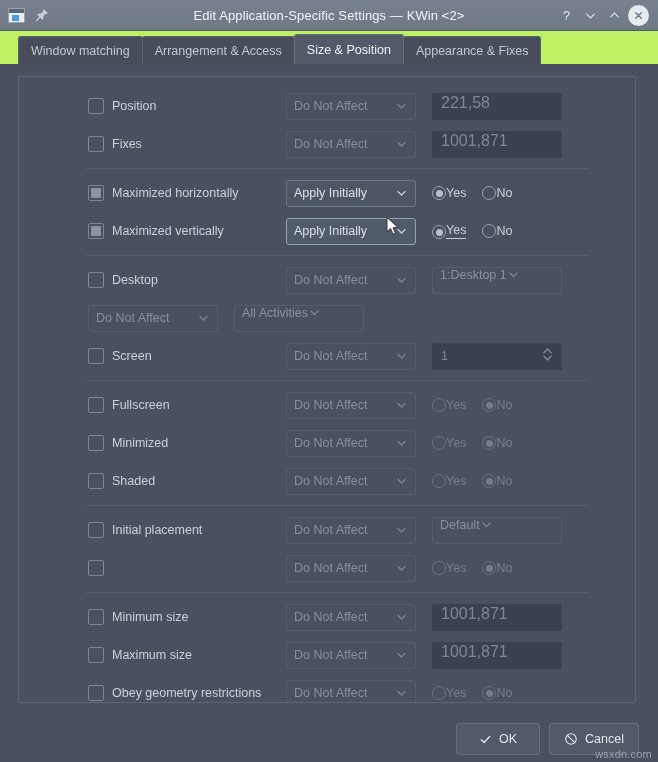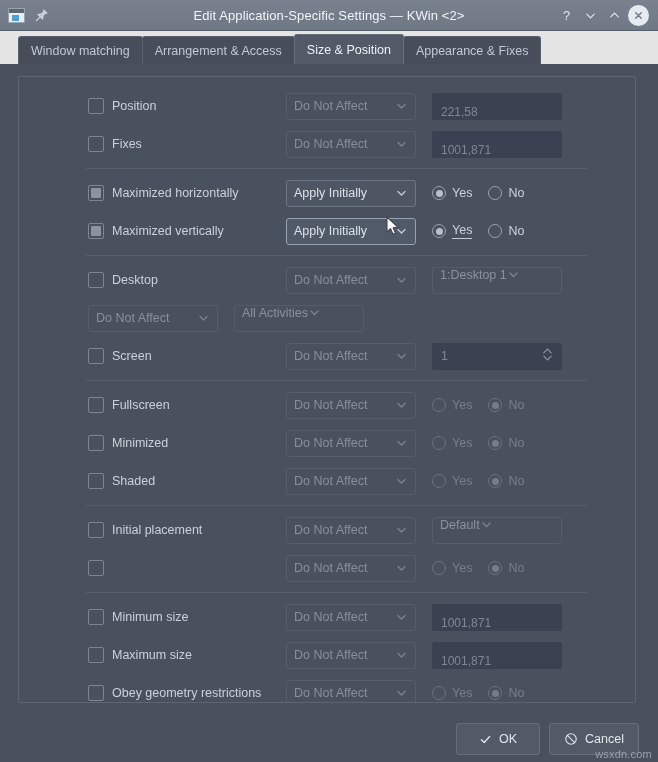--- a/index.html
+++ b/index.html
@@ -85,21 +85,21 @@
     color: #6f7885;
   }
 
   
   .tabstrip {
     position: relative;
     height: 33px;
     padding-left: 18px;
     display: flex;
     align-items: flex-end;
-    background: #e5e5e5;
+    background: #bef264;
   }
   .tab {
     height: 28px;
     padding: 0 12px;
     display: flex;
     align-items: center;
     font-size: 12.5px;
     color: #c3c9d2;
     background: #474e5a;
     border: 1px solid #596170;
@@ -225,26 +225,26 @@
     font-size: 12.5px;
     color: #8a919e;
     position: relative;
     cursor: default;
   }
   .textfield {
     width: 130px;
     flex: 0 0 130px;
     height: 27px;
     display: flex;
-    align-items: flex-end;
+    align-items: flex-start;
     padding: 0 8px;
     background: #3a4150;
     border: 1px solid #3a4150;
     border-radius: 2px;
-    font-size: 12px;
+    font-size: 16px;
     color: #7f8794;
     cursor: text;
   }
   .spin {
     width: 130px;
     flex: 0 0 130px;
     height: 27px;
     display: flex;
     align-items: center;
     padding: 0 8px;
@@ -265,22 +265,21 @@
   
   .radiogrp {
     width: 130px;
     flex: 0 0 130px;
     display: flex;
     align-items: center;
     gap: 16px;
   }
   .radio {
     display: flex;
-    align-items: center;
-    gap: 6px;
+    align-items: flex-end;
     cursor: default;
   }
   .rdot {
     width: 14px; height: 14px;
     flex: 0 0 14px;
     border: 1px solid #9aa2ae;
     border-radius: 50%;
     position: relative;
   }
   .rdot.sel::after {

